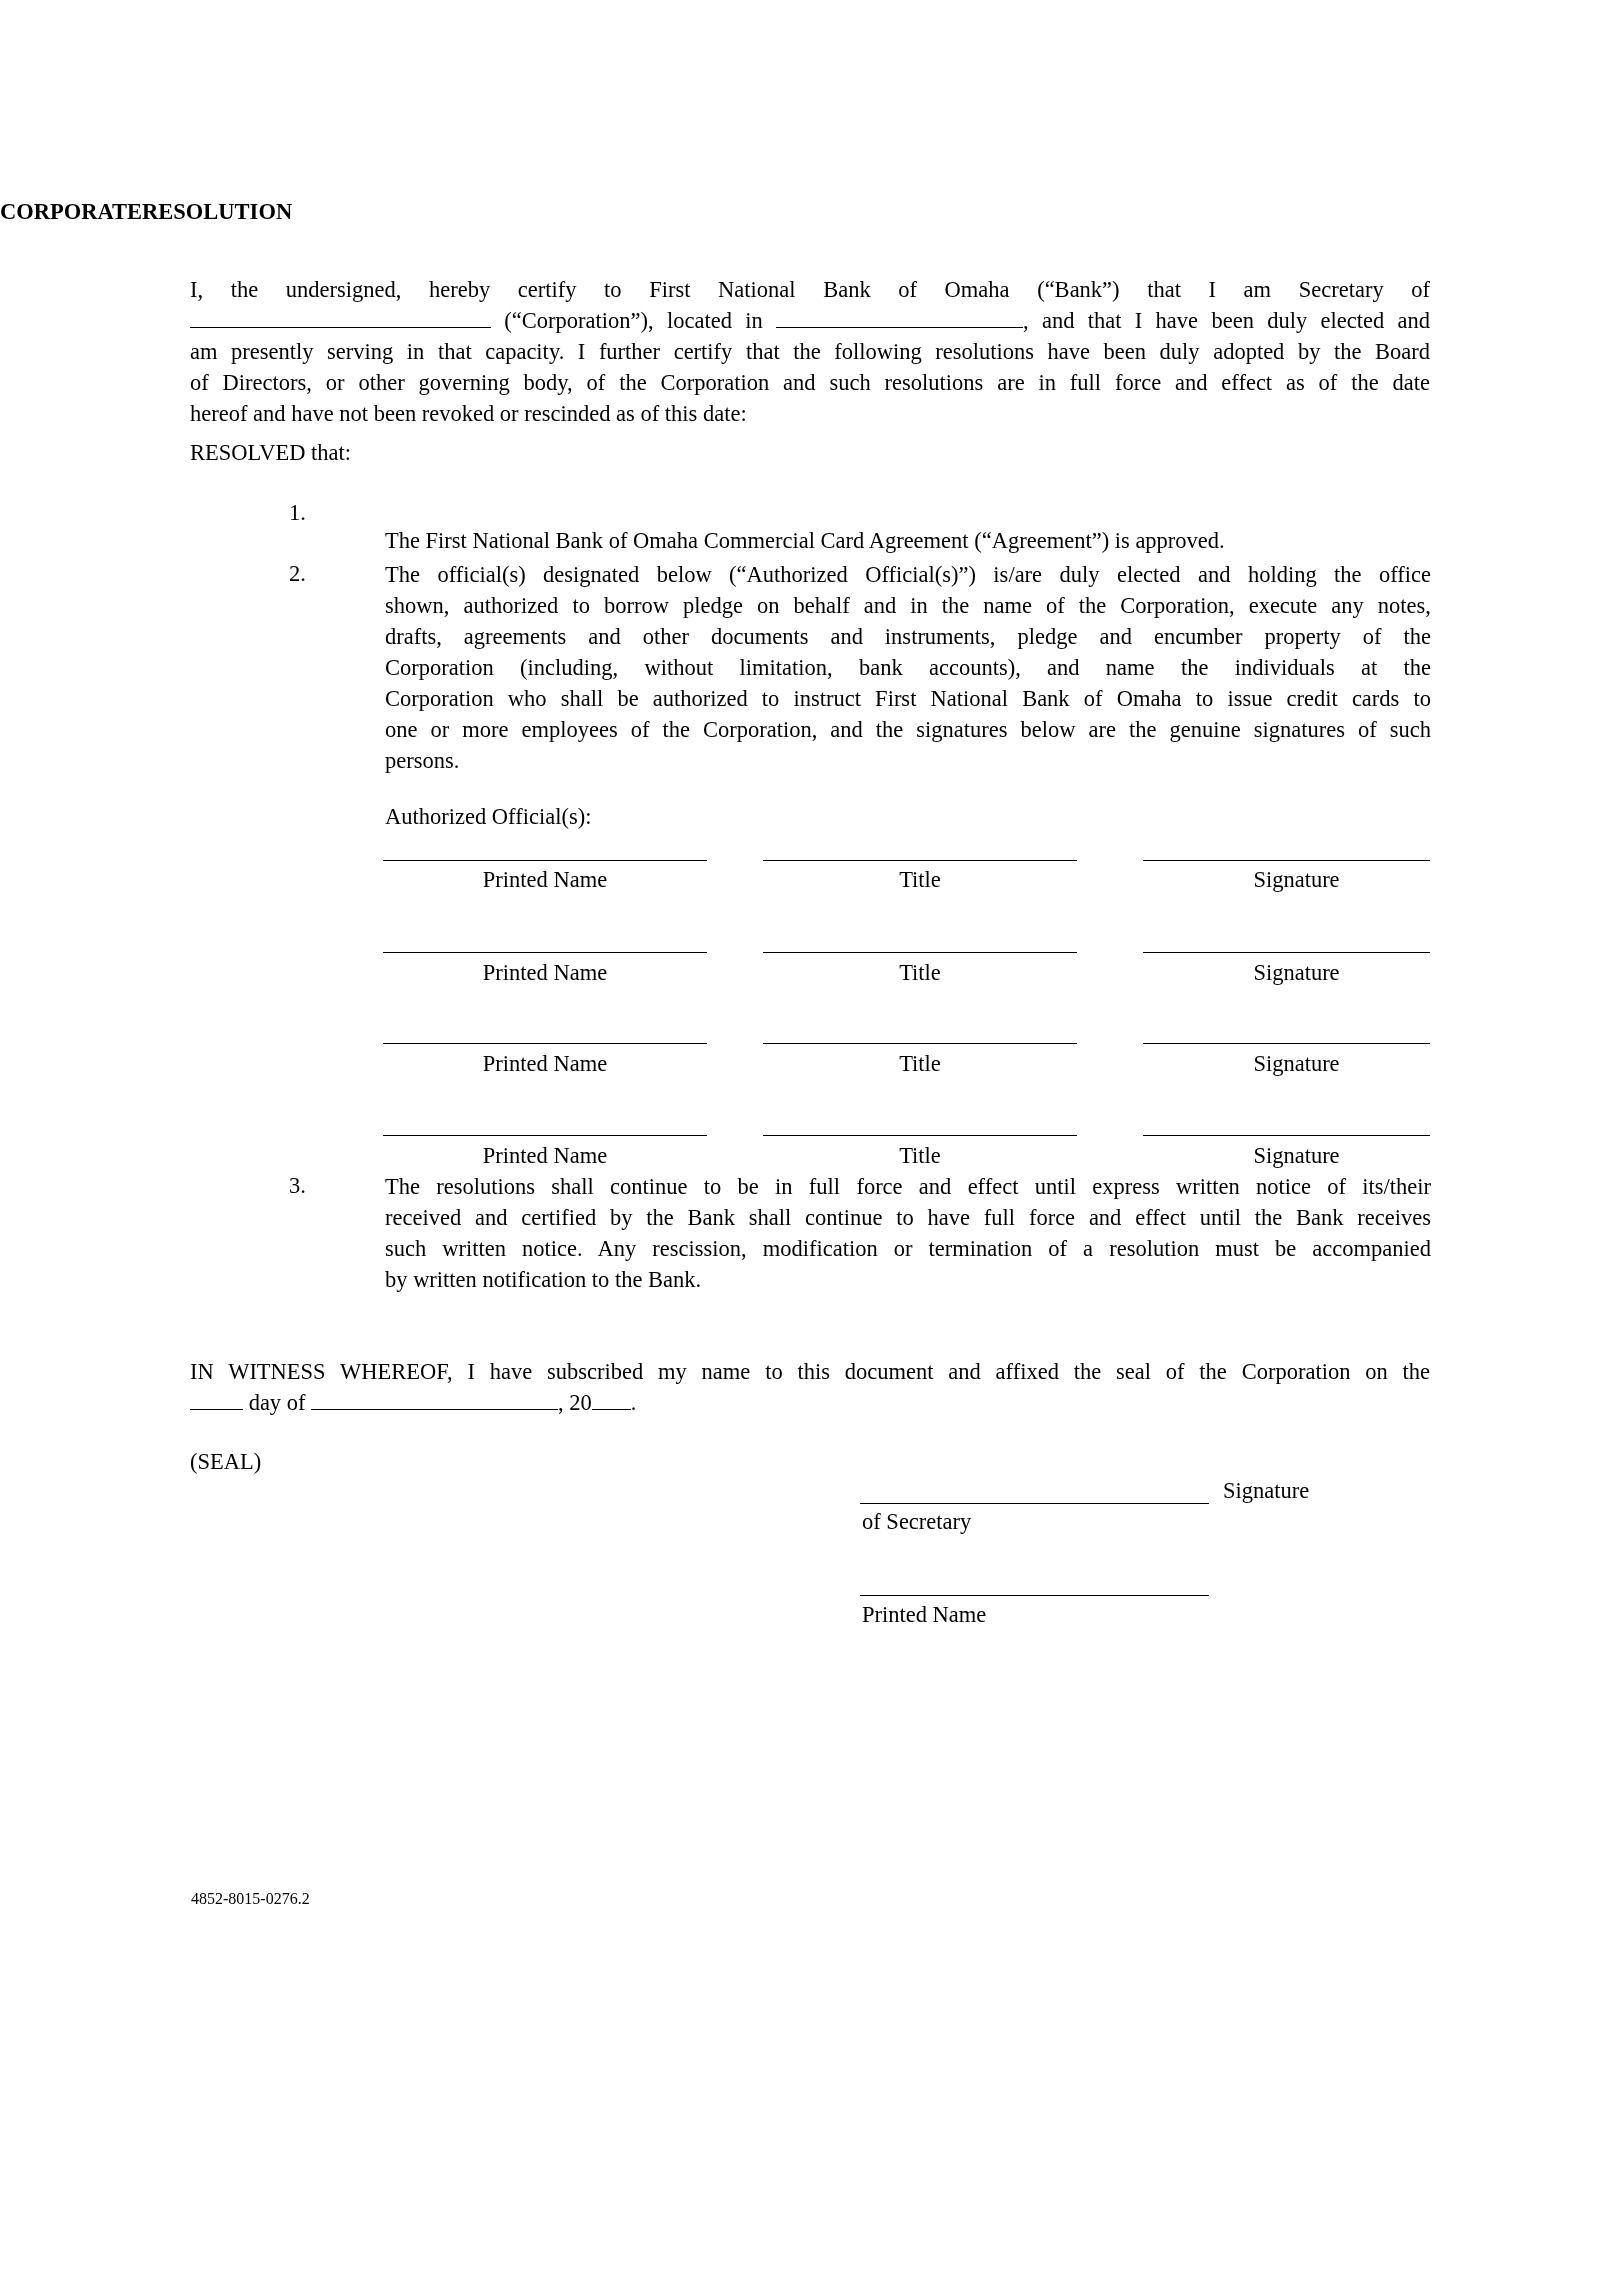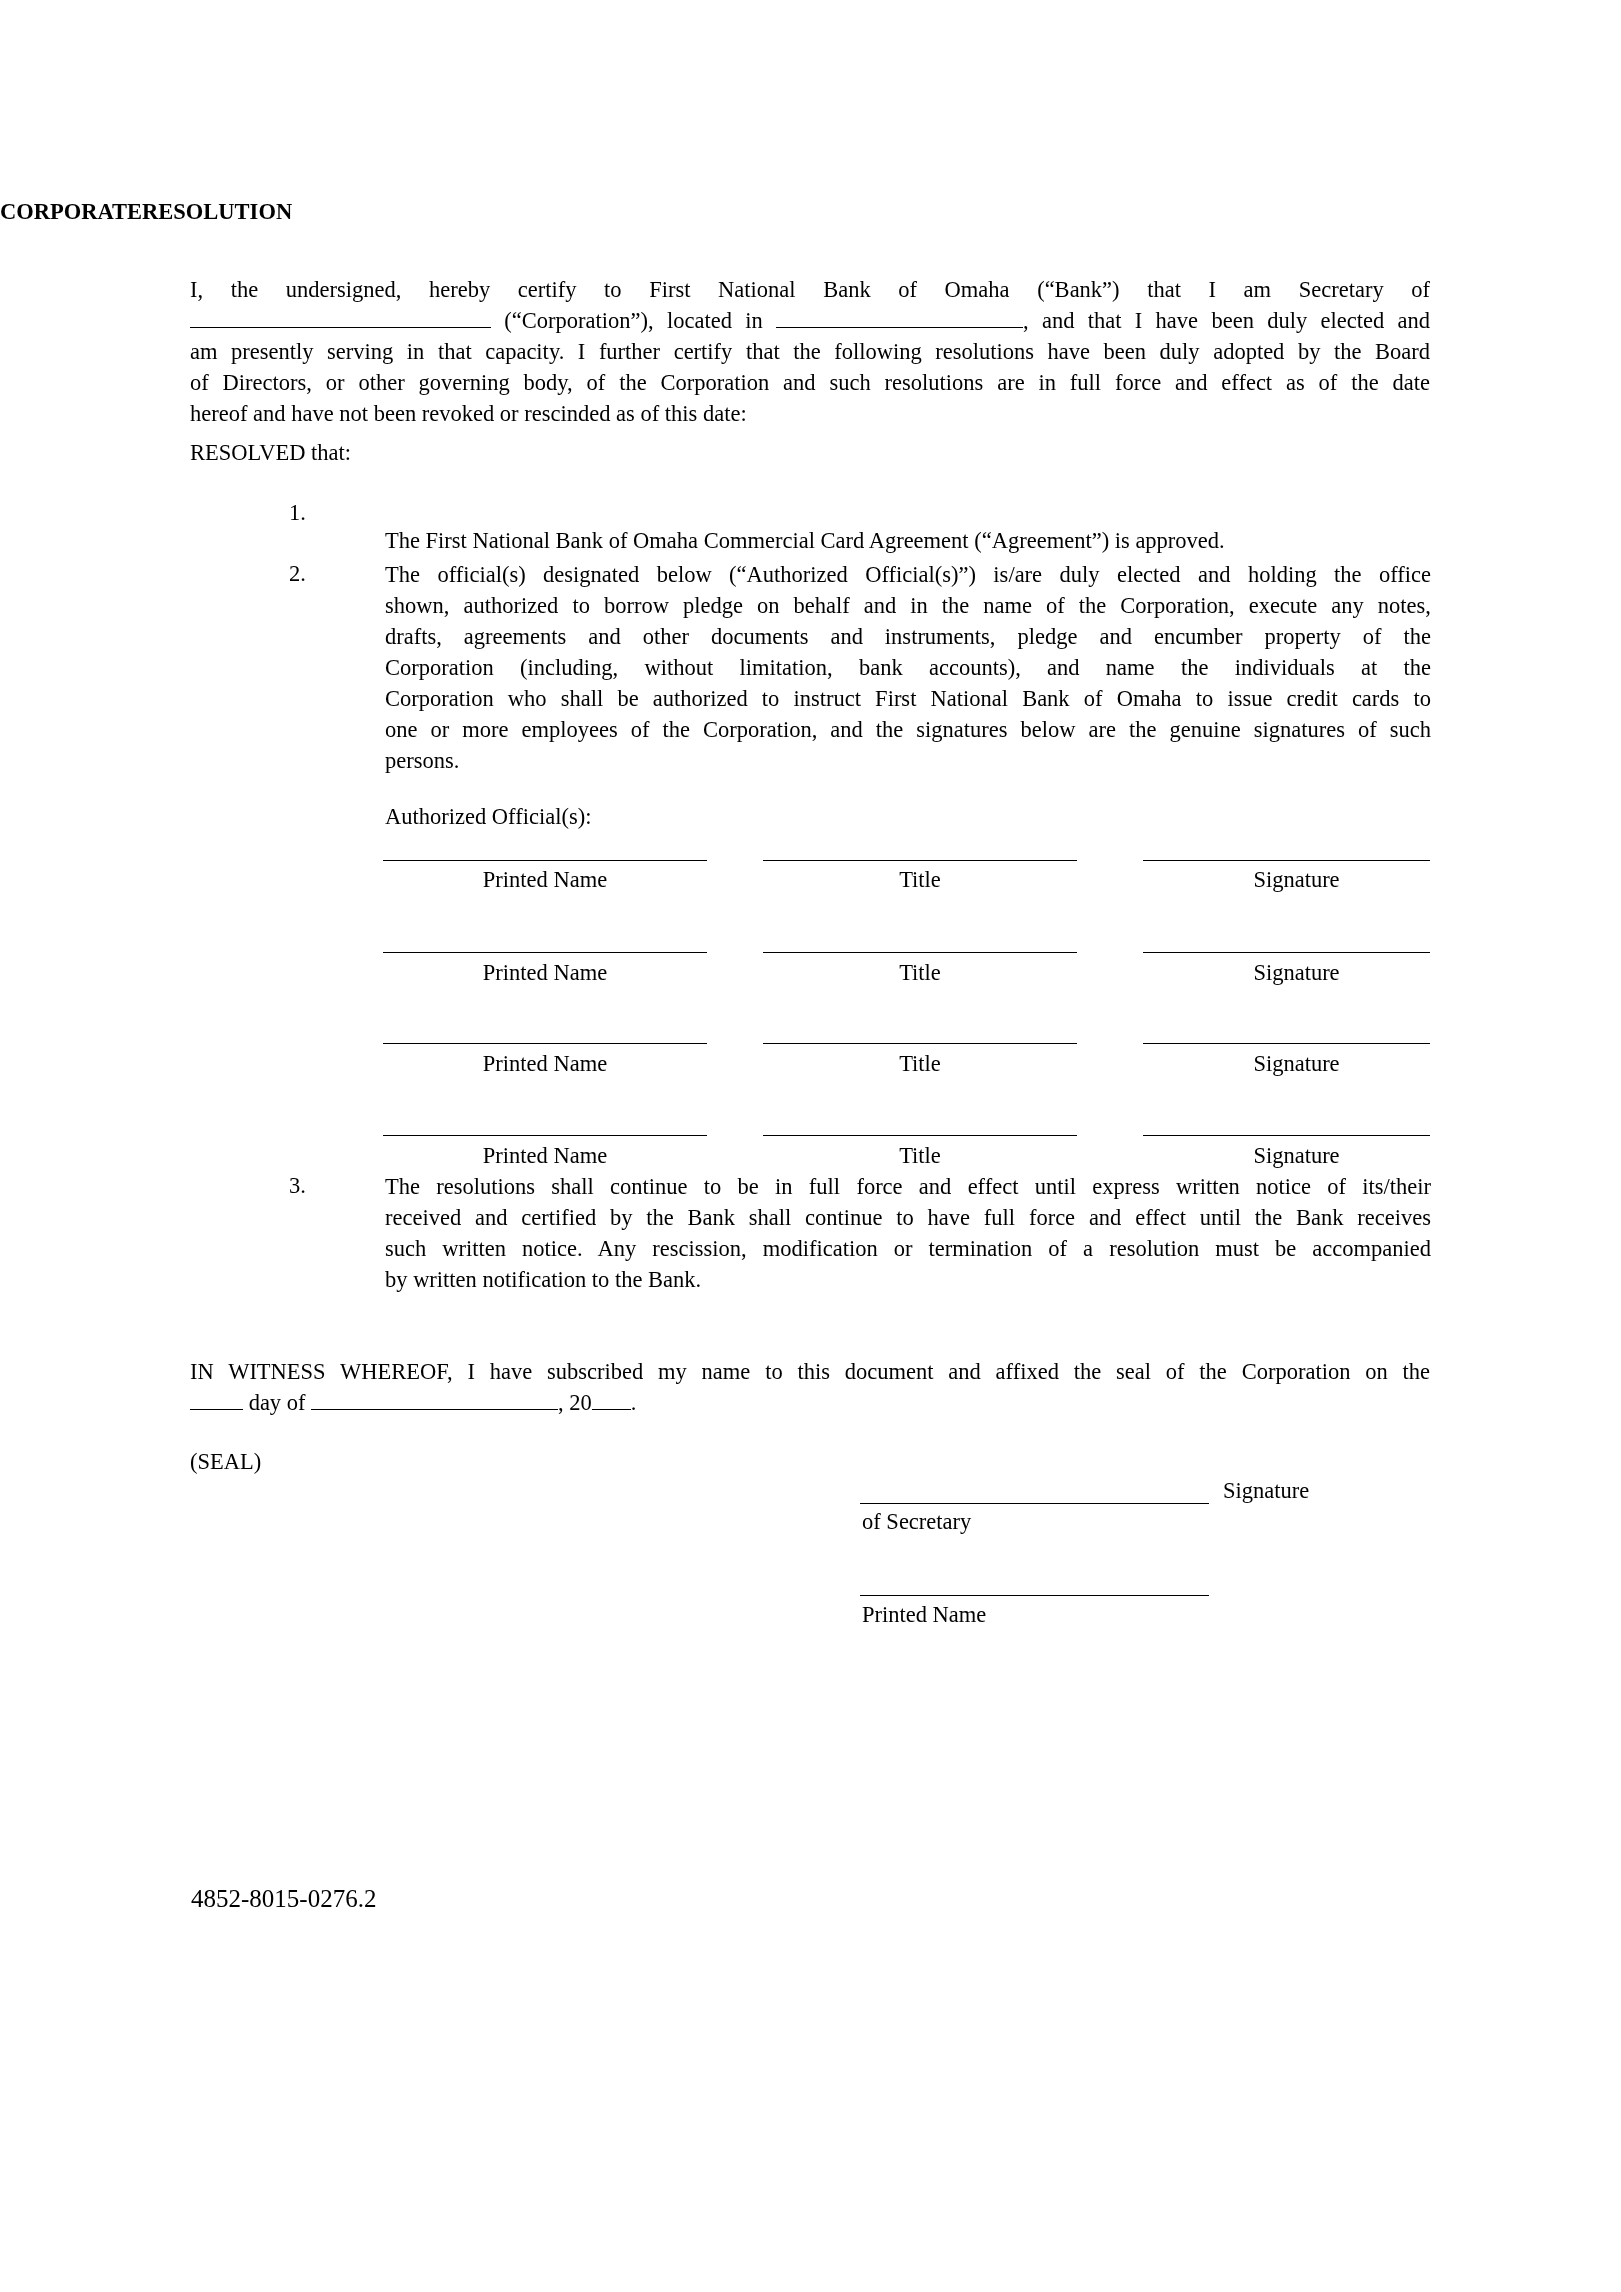--- a/index.html
+++ b/index.html
@@ -10,21 +10,21 @@
   .txt { font-size: 22.5px; line-height: 30px; white-space: nowrap; }
   .title { position: absolute; left: 0; width: 1621px; top: 197px; text-align: left;
            font-weight: bold; font-size: 22.5px; line-height: 30px; }
   .just { position: absolute; font-size: 22.5px; line-height: 31px; text-align: justify; }
   .just .ln { display: block; text-align: justify; text-align-last: justify; height: 31px; white-space: nowrap; }
   .just .ln.last { text-align-last: left; }
   .blank { display: inline-block; border-bottom: 1.5px solid #000; height: 21.6px; vertical-align: baseline; }
   .num { position: absolute; font-size: 22.5px; line-height: 30px; }
   .hline { position: absolute; height: 0; border-top: 1.5px solid #000; }
   .lbl { position: absolute; font-size: 22.5px; line-height: 30px; text-align: center; }
-  .footer { position: absolute; left: 191px; top: 1887px; font-size: 25px; line-height: 23.5px; text-align: center; }
+  .footer { position: absolute; left: 191px; top: 1887px; font-size: 16px; line-height: 23.5px; text-align: center; }
 </style>
 </head>
 <body>
 
 <div class="page">
 
   <div class="title">CORPORATERESOLUTION</div>
 
   <div class="just" style="left:190px; top:274px; width:1240px;">
     <span class="ln">I, the undersigned, hereby certify to First National Bank of Omaha (“Bank”) that I am Secretary of</span>

